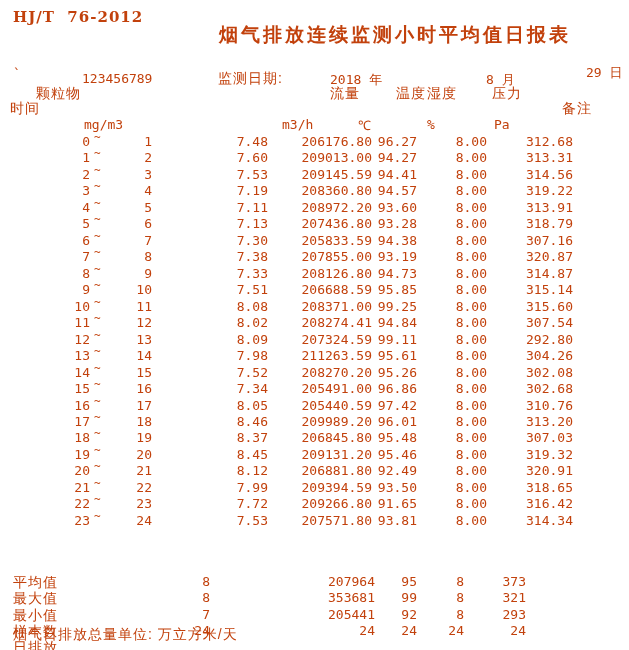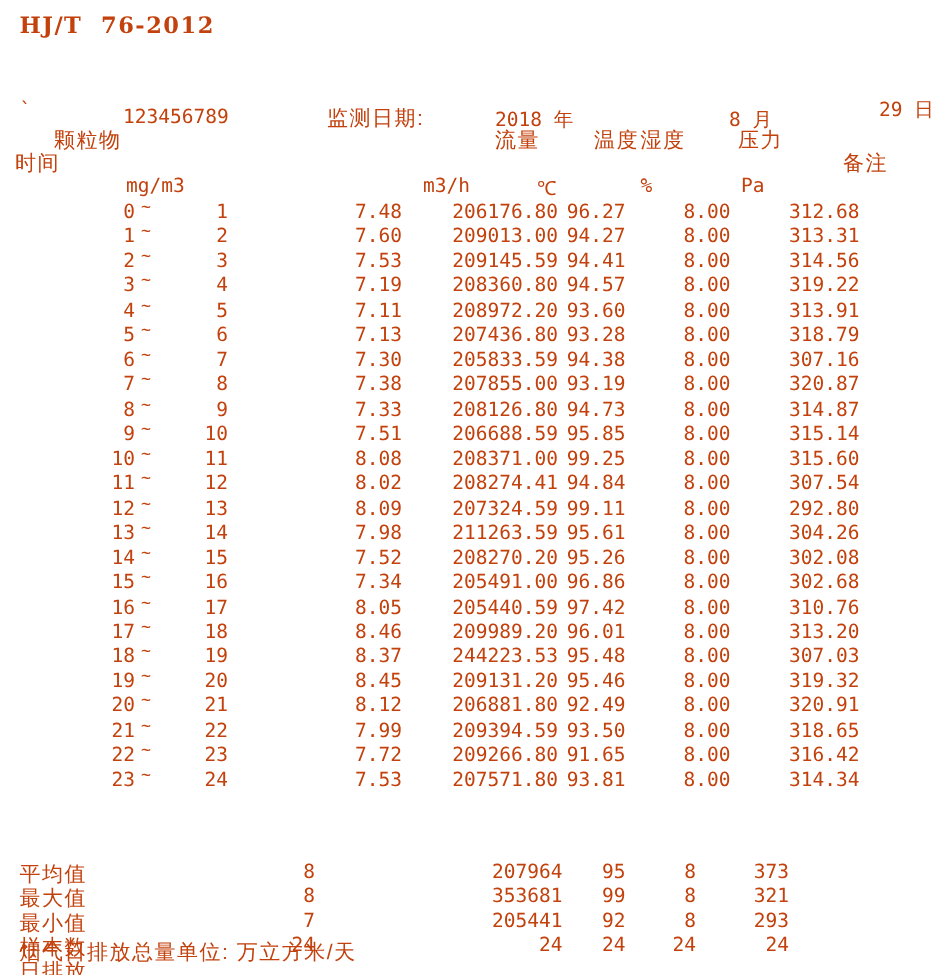--- a/index.html
+++ b/index.html
@@ -35,20 +35,21 @@
   .s-temp{left:355px;width:62px;}
   .s-hum{left:402px;width:62px;}
   .s-pres{left:454px;width:72px;}
 </style>
 </head>
 <body>
 
 <div class="page">
 
   <div class="std">HJ/T  76-2012</div>
+  <div class="title">烟气排放连续监测小时平均值日报表</div>
 
 
   <div class="pos num" style="left:13px;top:66px">`</div>
   <div class="pos num" style="left:82px;top:71px">123456789</div>
 
   <div class="pos cjk" style="left:218px;top:70px">监测日期:</div>
   <div class="pos num" style="left:330px;top:71px;font-size:13px">2018 年</div>
   <div class="pos num" style="left:486px;top:71px;font-size:13px">8 月</div>
   <div class="pos num" style="left:586px;top:64px;font-size:13px">29 日</div>
 
@@ -246,21 +247,21 @@
       <span class="c-flow">209989.20</span>
       <span class="c-temp">96.01</span>
       <span class="c-hum">8.00</span>
       <span class="c-pres">313.20</span>
     </div>
       <div class="row">
       <span class="c-h1">18</span>
       <span class="c-tilde">~</span>
       <span class="c-h2">19</span>
       <span class="c-dust">8.37</span>
-      <span class="c-flow">244223.53</span>
+      <span class="c-flow">206845.80</span>
       <span class="c-temp">95.48</span>
       <span class="c-hum">8.00</span>
       <span class="c-pres">307.03</span>
     </div>
       <div class="row">
       <span class="c-h1">19</span>
       <span class="c-tilde">~</span>
       <span class="c-h2">20</span>
       <span class="c-dust">8.45</span>
       <span class="c-flow">209131.20</span>

